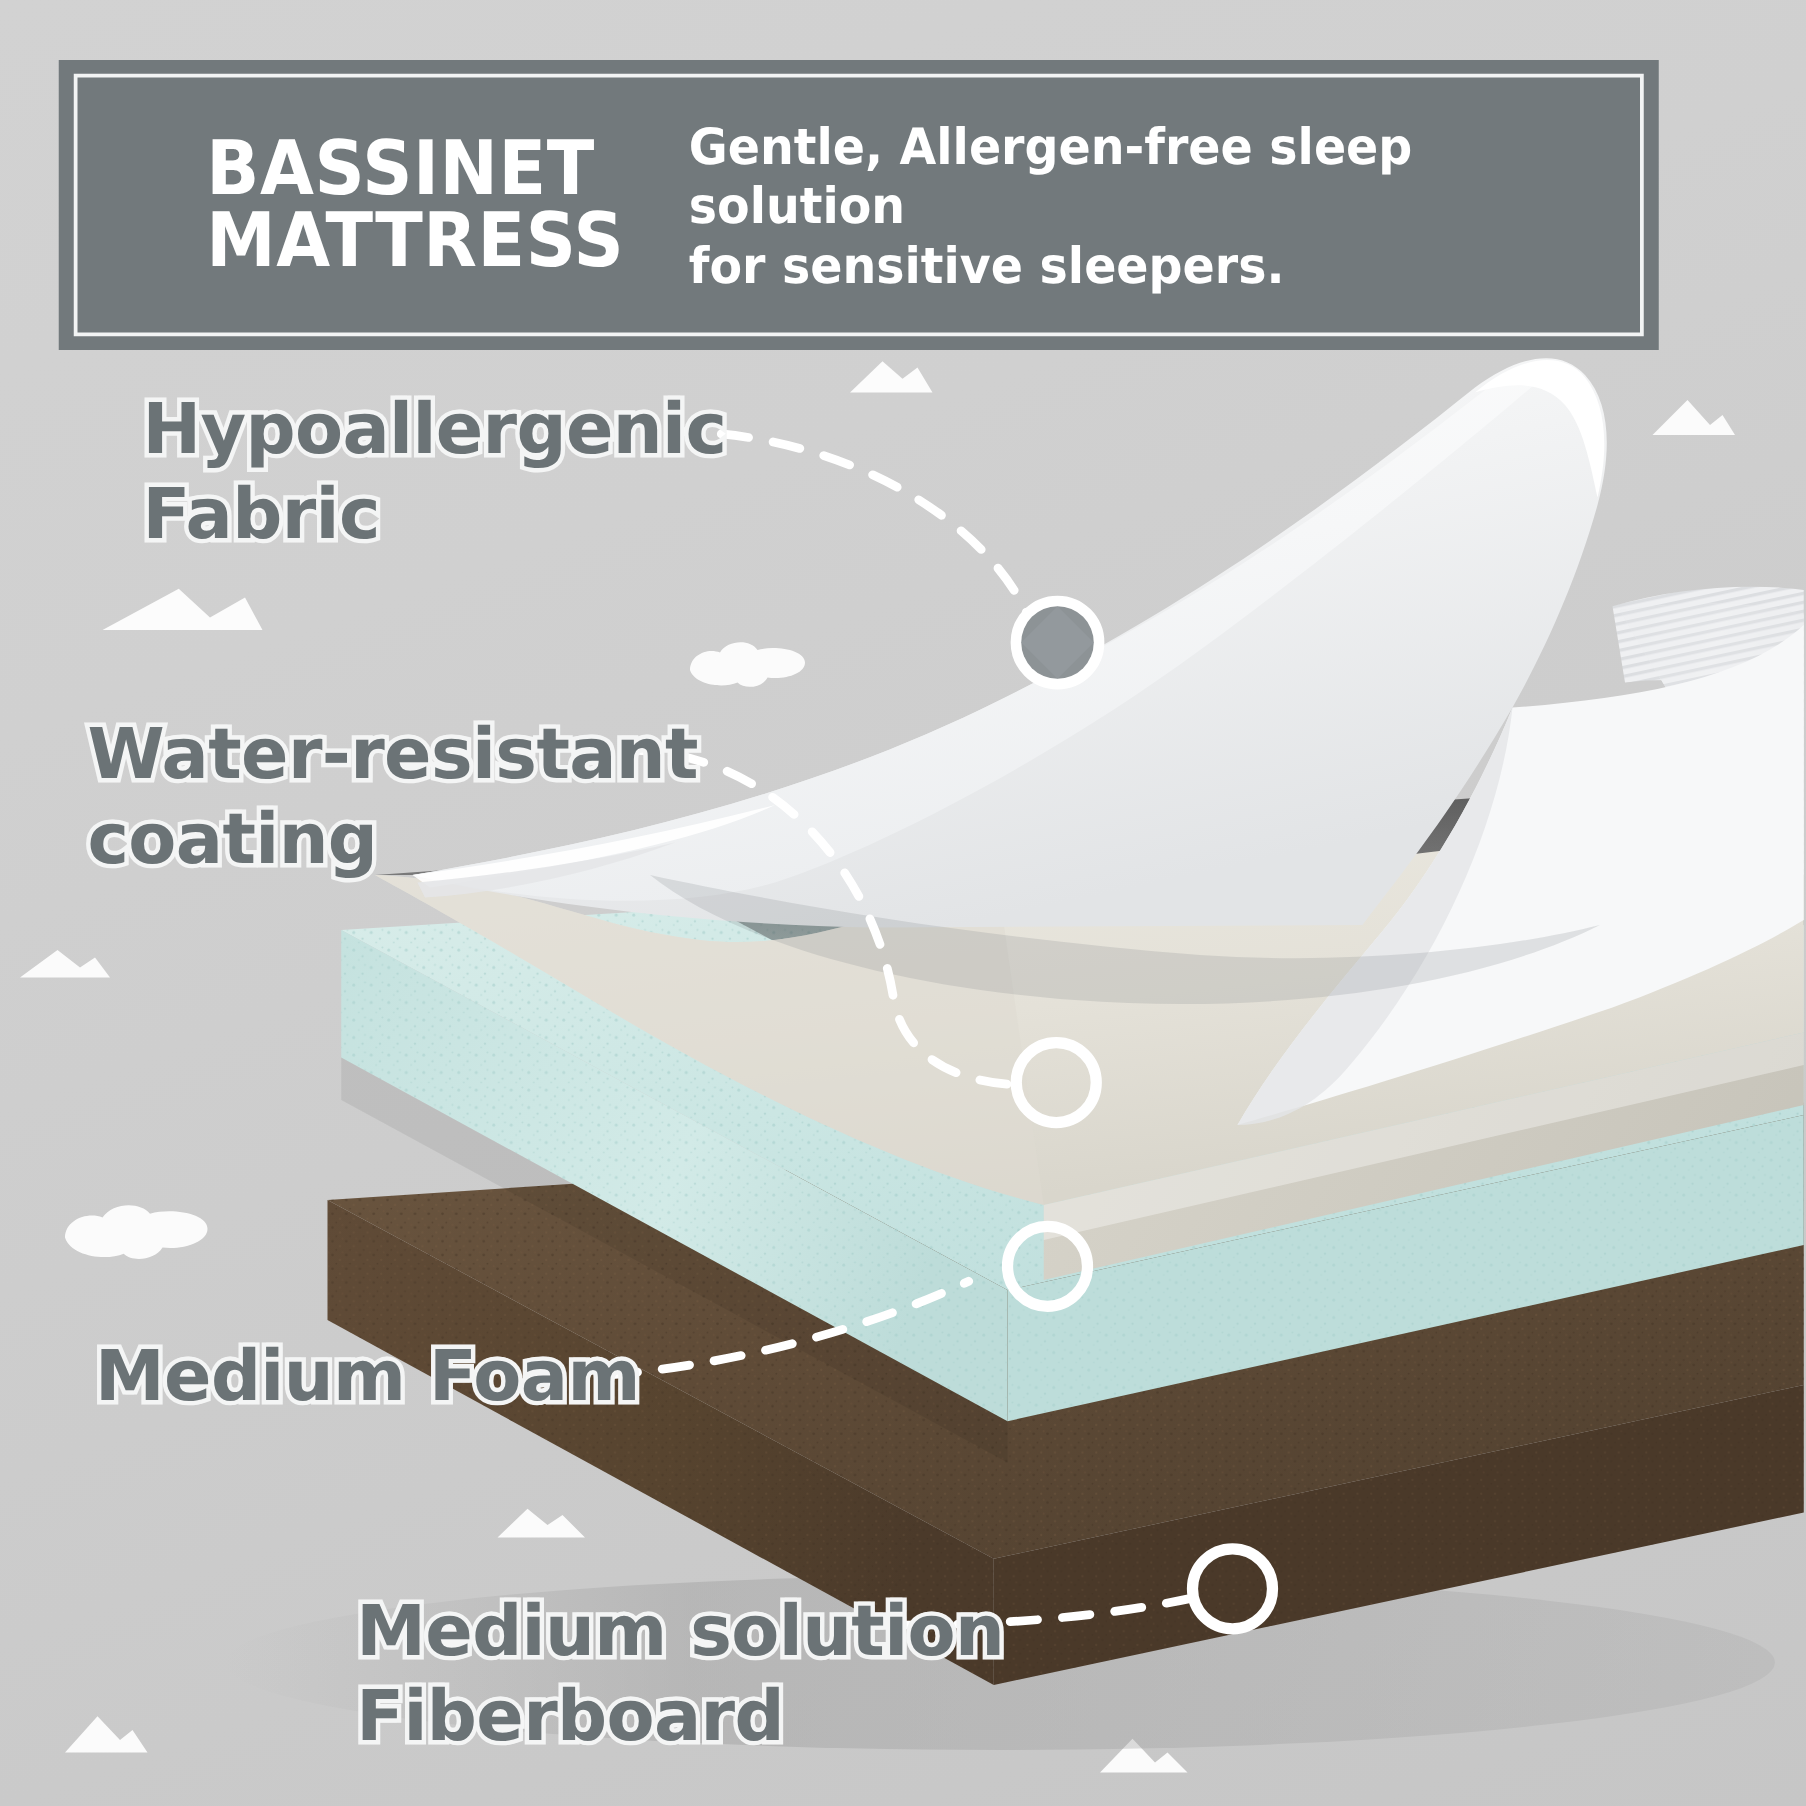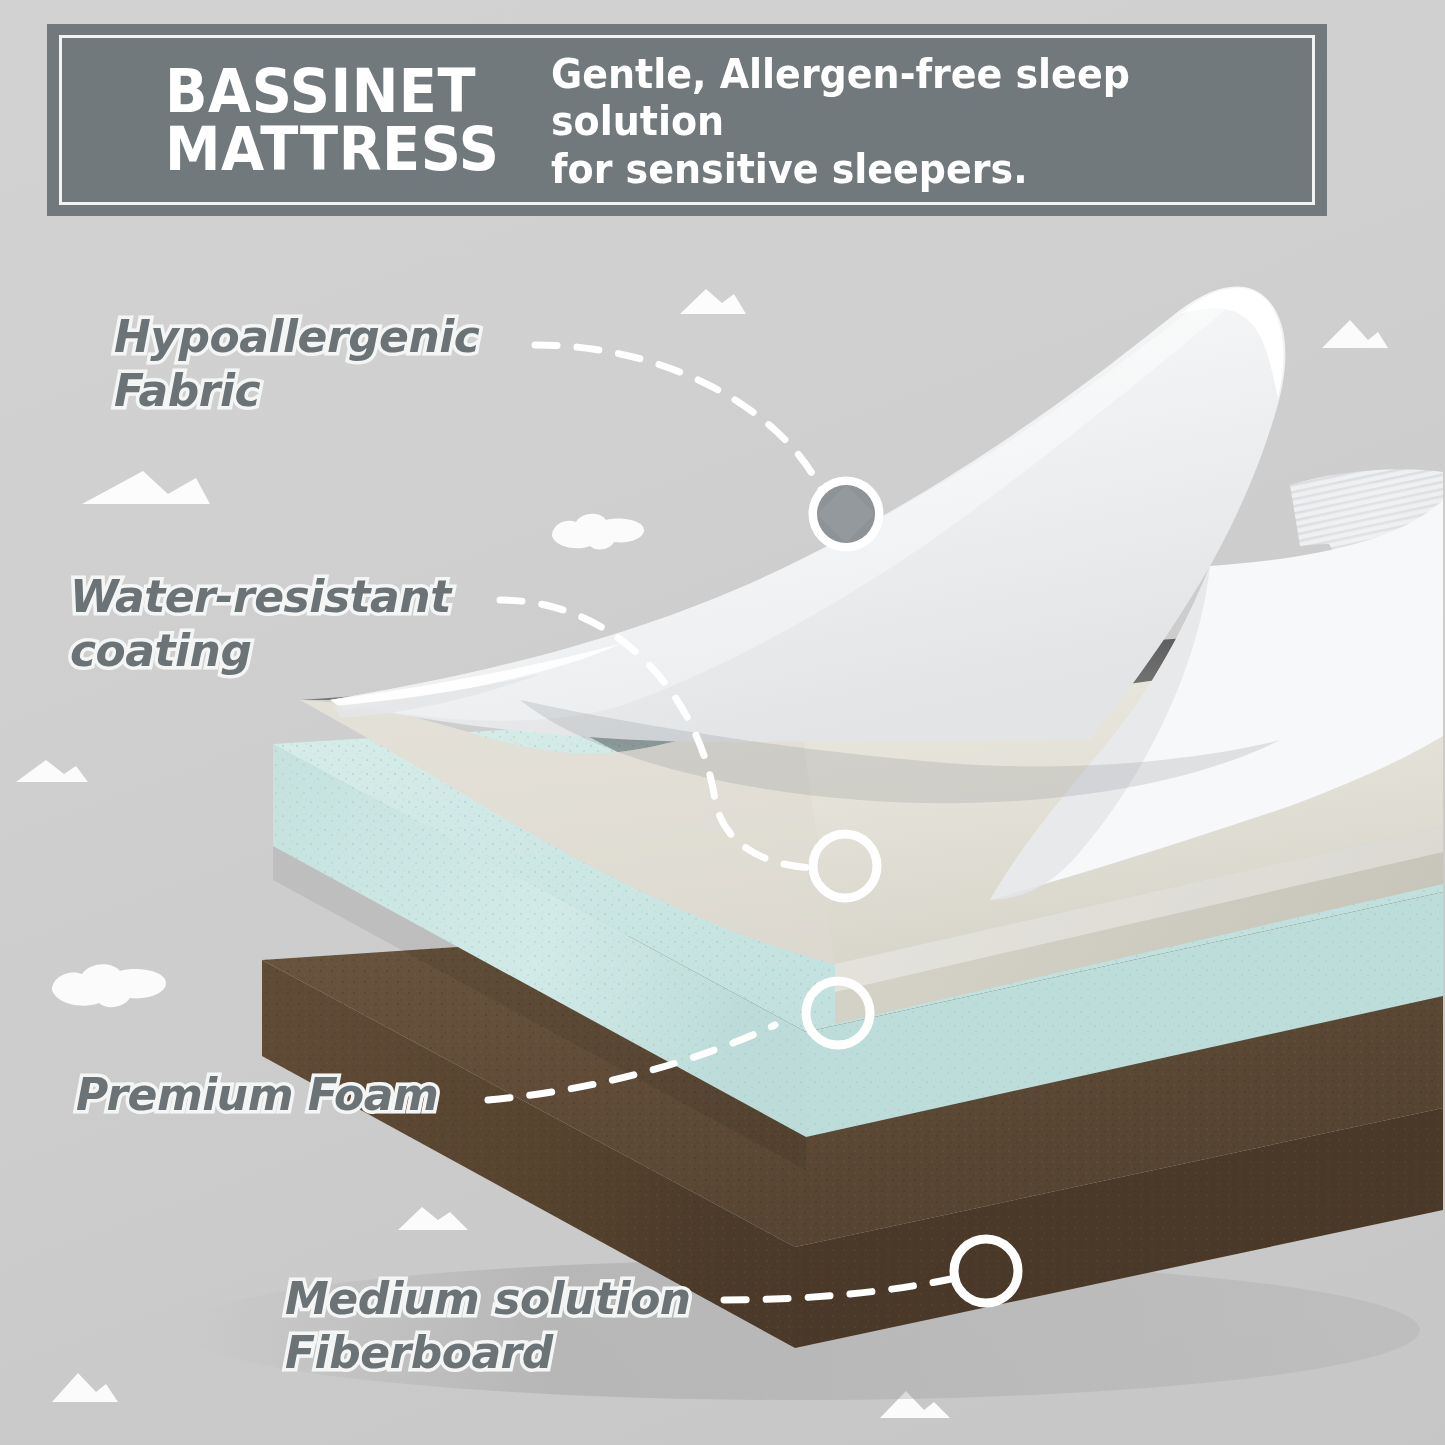--- a/index.html
+++ b/index.html
@@ -13,23 +13,23 @@
     height: 1445px;
     overflow: hidden;
     font-family: "DejaVu Sans", sans-serif;
     background: linear-gradient(160deg, #d2d2d2 0%, #d0d0d0 30%, #cccccc 60%, #c6c6c6 100%);
   }
 
   
   #header-banner {
     position: absolute;
     left: 47px;
-    top: 24px;
+    top: 48px;
     width: 1280px;
-    height: 192px;
+    height: 232px;
     background: #72797c;
     box-sizing: border-box;
   }
   #header-inner-border {
     position: absolute;
     left: 12px;
     top: 11px;
     right: 12px;
     bottom: 11px;
     border: 3px solid #f2f4f4;
@@ -77,30 +77,29 @@
     width: 1445px; height: 1445px;
     pointer-events: none;
   }
 
   
   .callout-label {
     position: absolute;
     color: #6b7376;
     font-family: "DejaVu Sans", sans-serif;
     font-weight: bold;
-    font-size: 44px;
+    font-size: 56px;
     line-height: 1.22;
     white-space: pre-line;
     letter-spacing: -0.5px;
     -webkit-text-stroke: 7px #f4f5f5;
     paint-order: stroke fill;
     text-shadow:
        3px 0 0 #f4f5f5, -3px 0 0 #f4f5f5,
        0 3px 0 #f4f5f5, 0 -3px 0 #f4f5f5;
-    font-style: italic;
   }
   .callout-label.pos-fabric   { left: 114px; top: 310px; }
   .callout-label.pos-coating  { left: 70px;  top: 570px; }
   .callout-label.pos-foam     { left: 76px;  top: 1068px; }
   .callout-label.pos-fiber    { left: 285px; top: 1272px; }
 </style>
 </head>
 <body>
 
 <div id="stage">
@@ -314,21 +313,21 @@
 
     <circle cx="845" cy="866" r="32" fill="none" stroke="#ffffff" stroke-width="9"></circle>
     <circle cx="838" cy="1013" r="32" fill="none" stroke="#ffffff" stroke-width="9"></circle>
     <circle cx="986" cy="1271" r="32" fill="none" stroke="#ffffff" stroke-width="9"></circle>
   </svg>
 
   <div class="callout-label pos-fabric">Hypoallergenic
 Fabric</div>
   <div class="callout-label pos-coating">Water-resistant
 coating</div>
-  <div class="callout-label pos-foam">Premium Foam</div>
+  <div class="callout-label pos-foam">Medium Foam</div>
   <div class="callout-label pos-fiber">Medium solution
 Fiberboard</div>
 
   <div id="header-banner">
     <div id="header-inner-border"></div>
     <div id="header-content">
       <div id="banner-title">BASSINET
 MATTRESS</div>
       <div id="banner-subtitle">Gentle, Allergen-free sleep solution
 for sensitive sleepers.</div>

